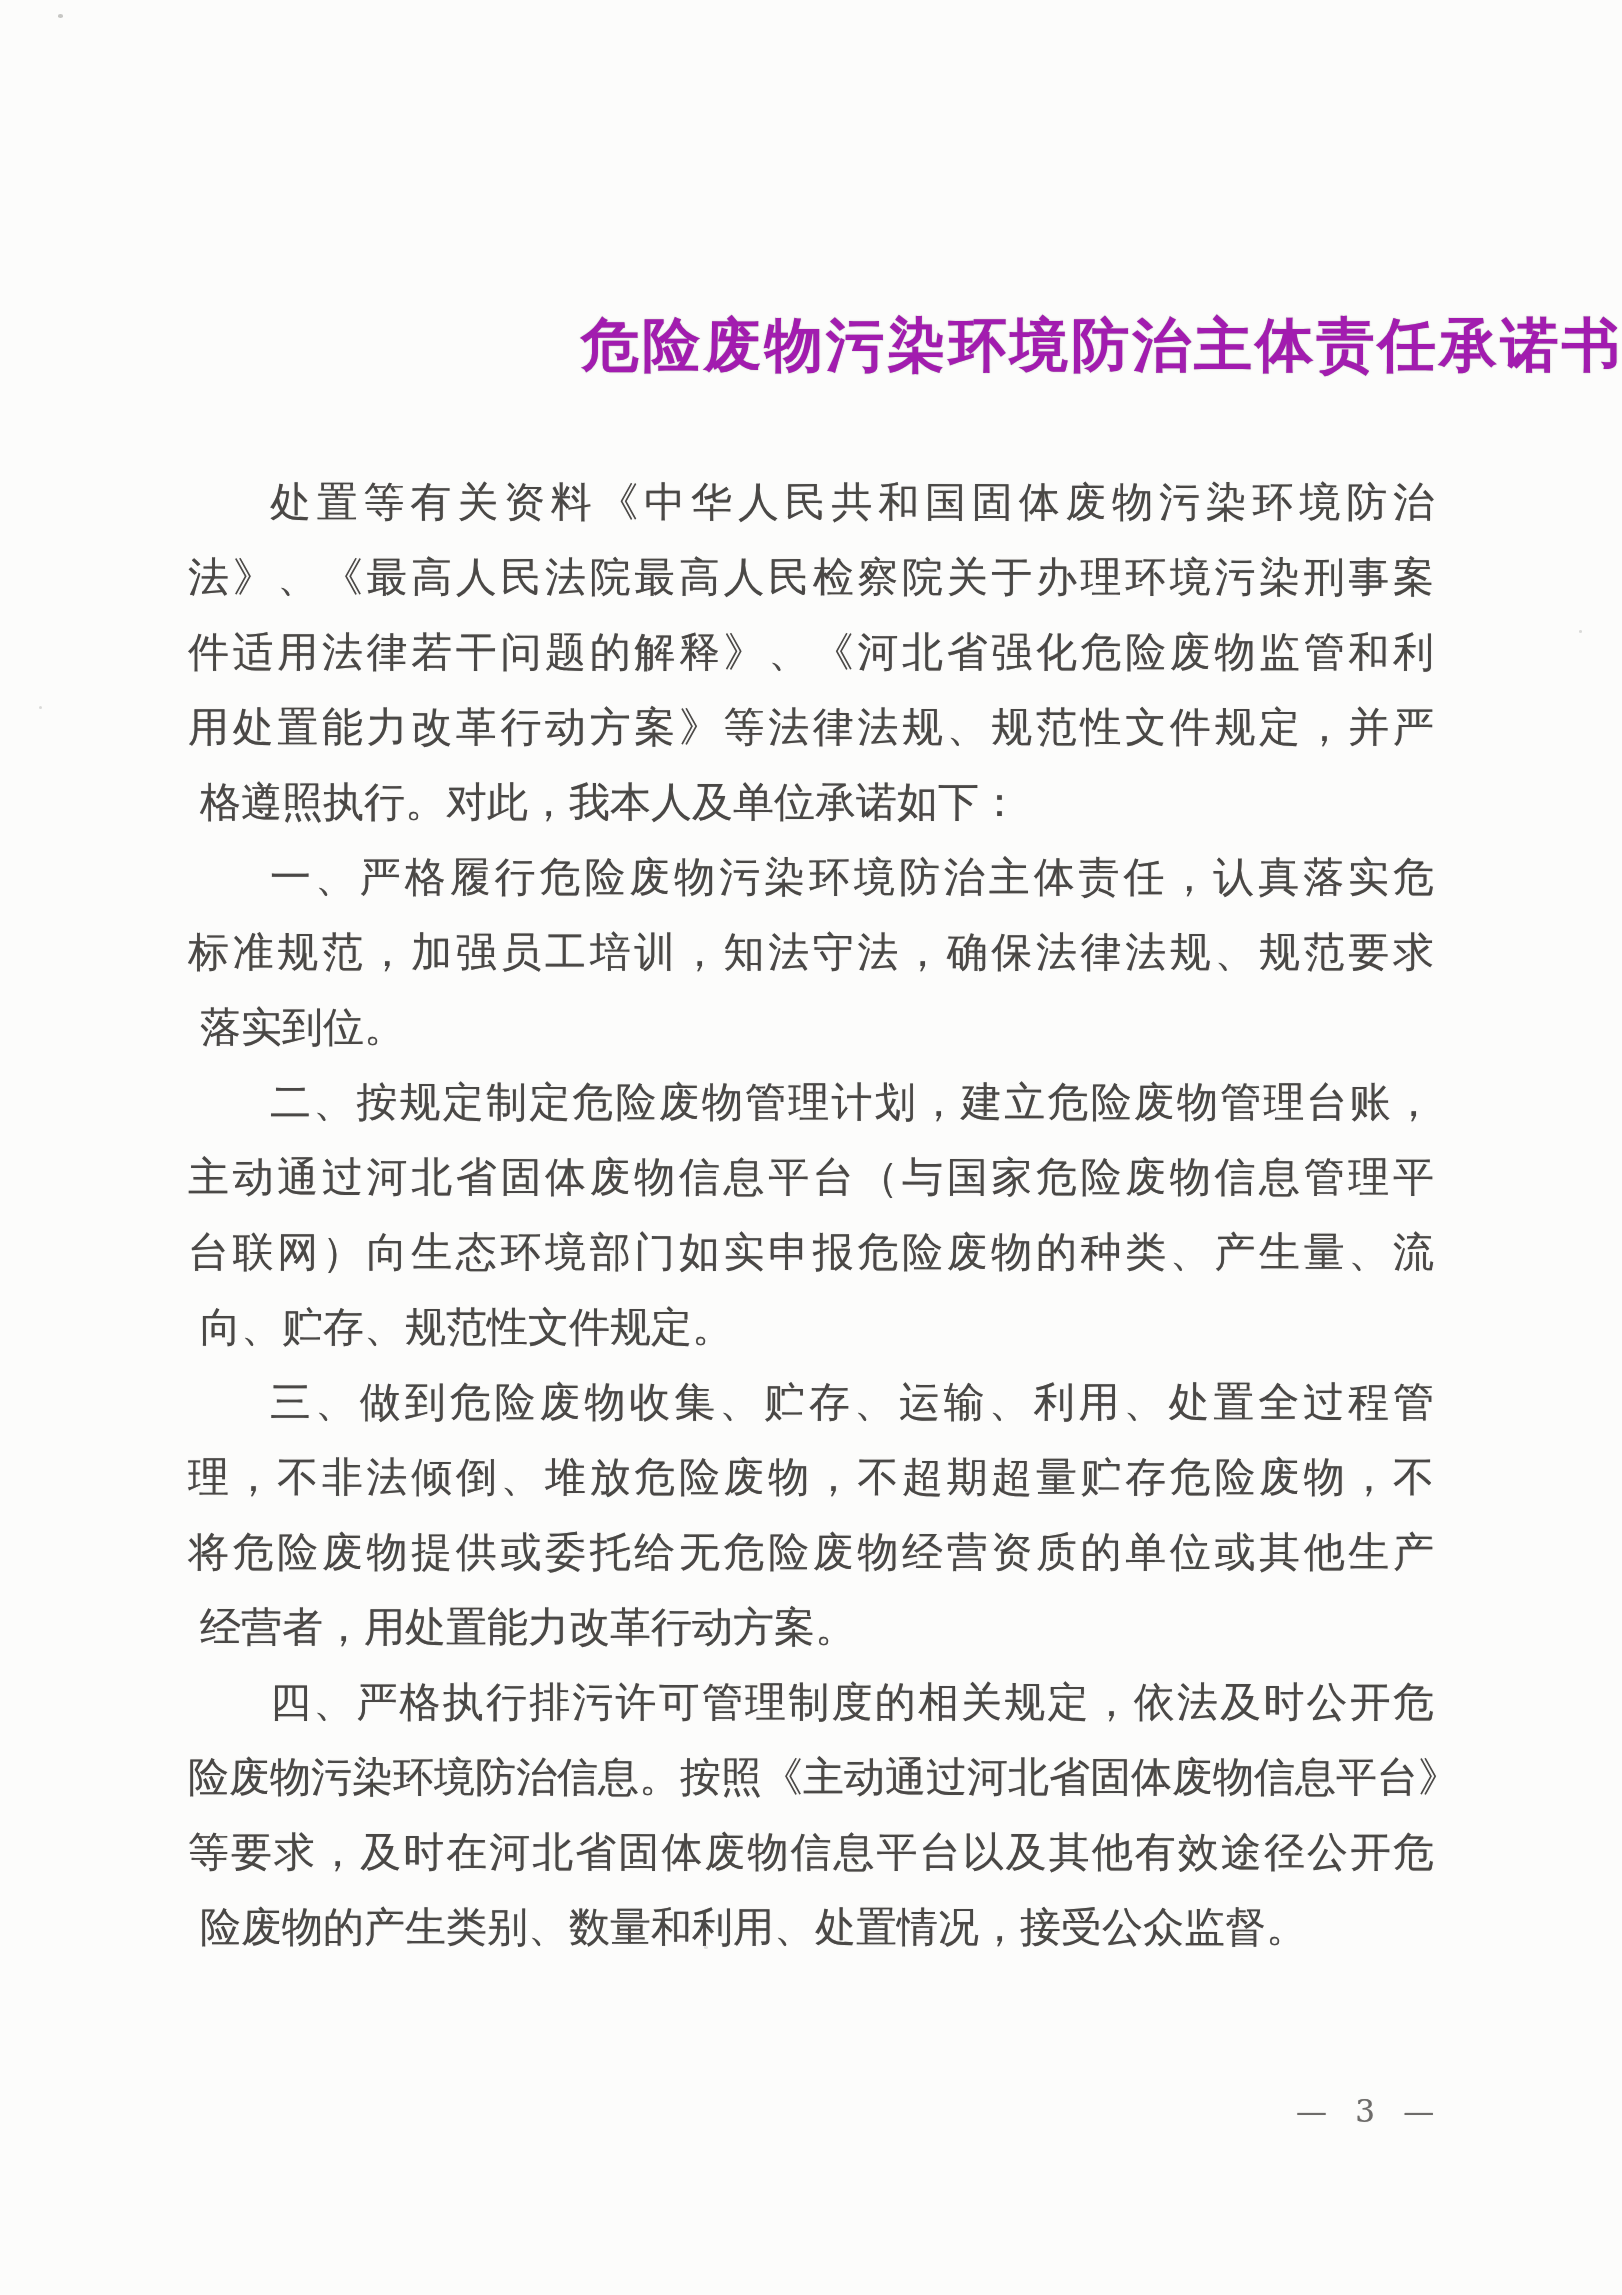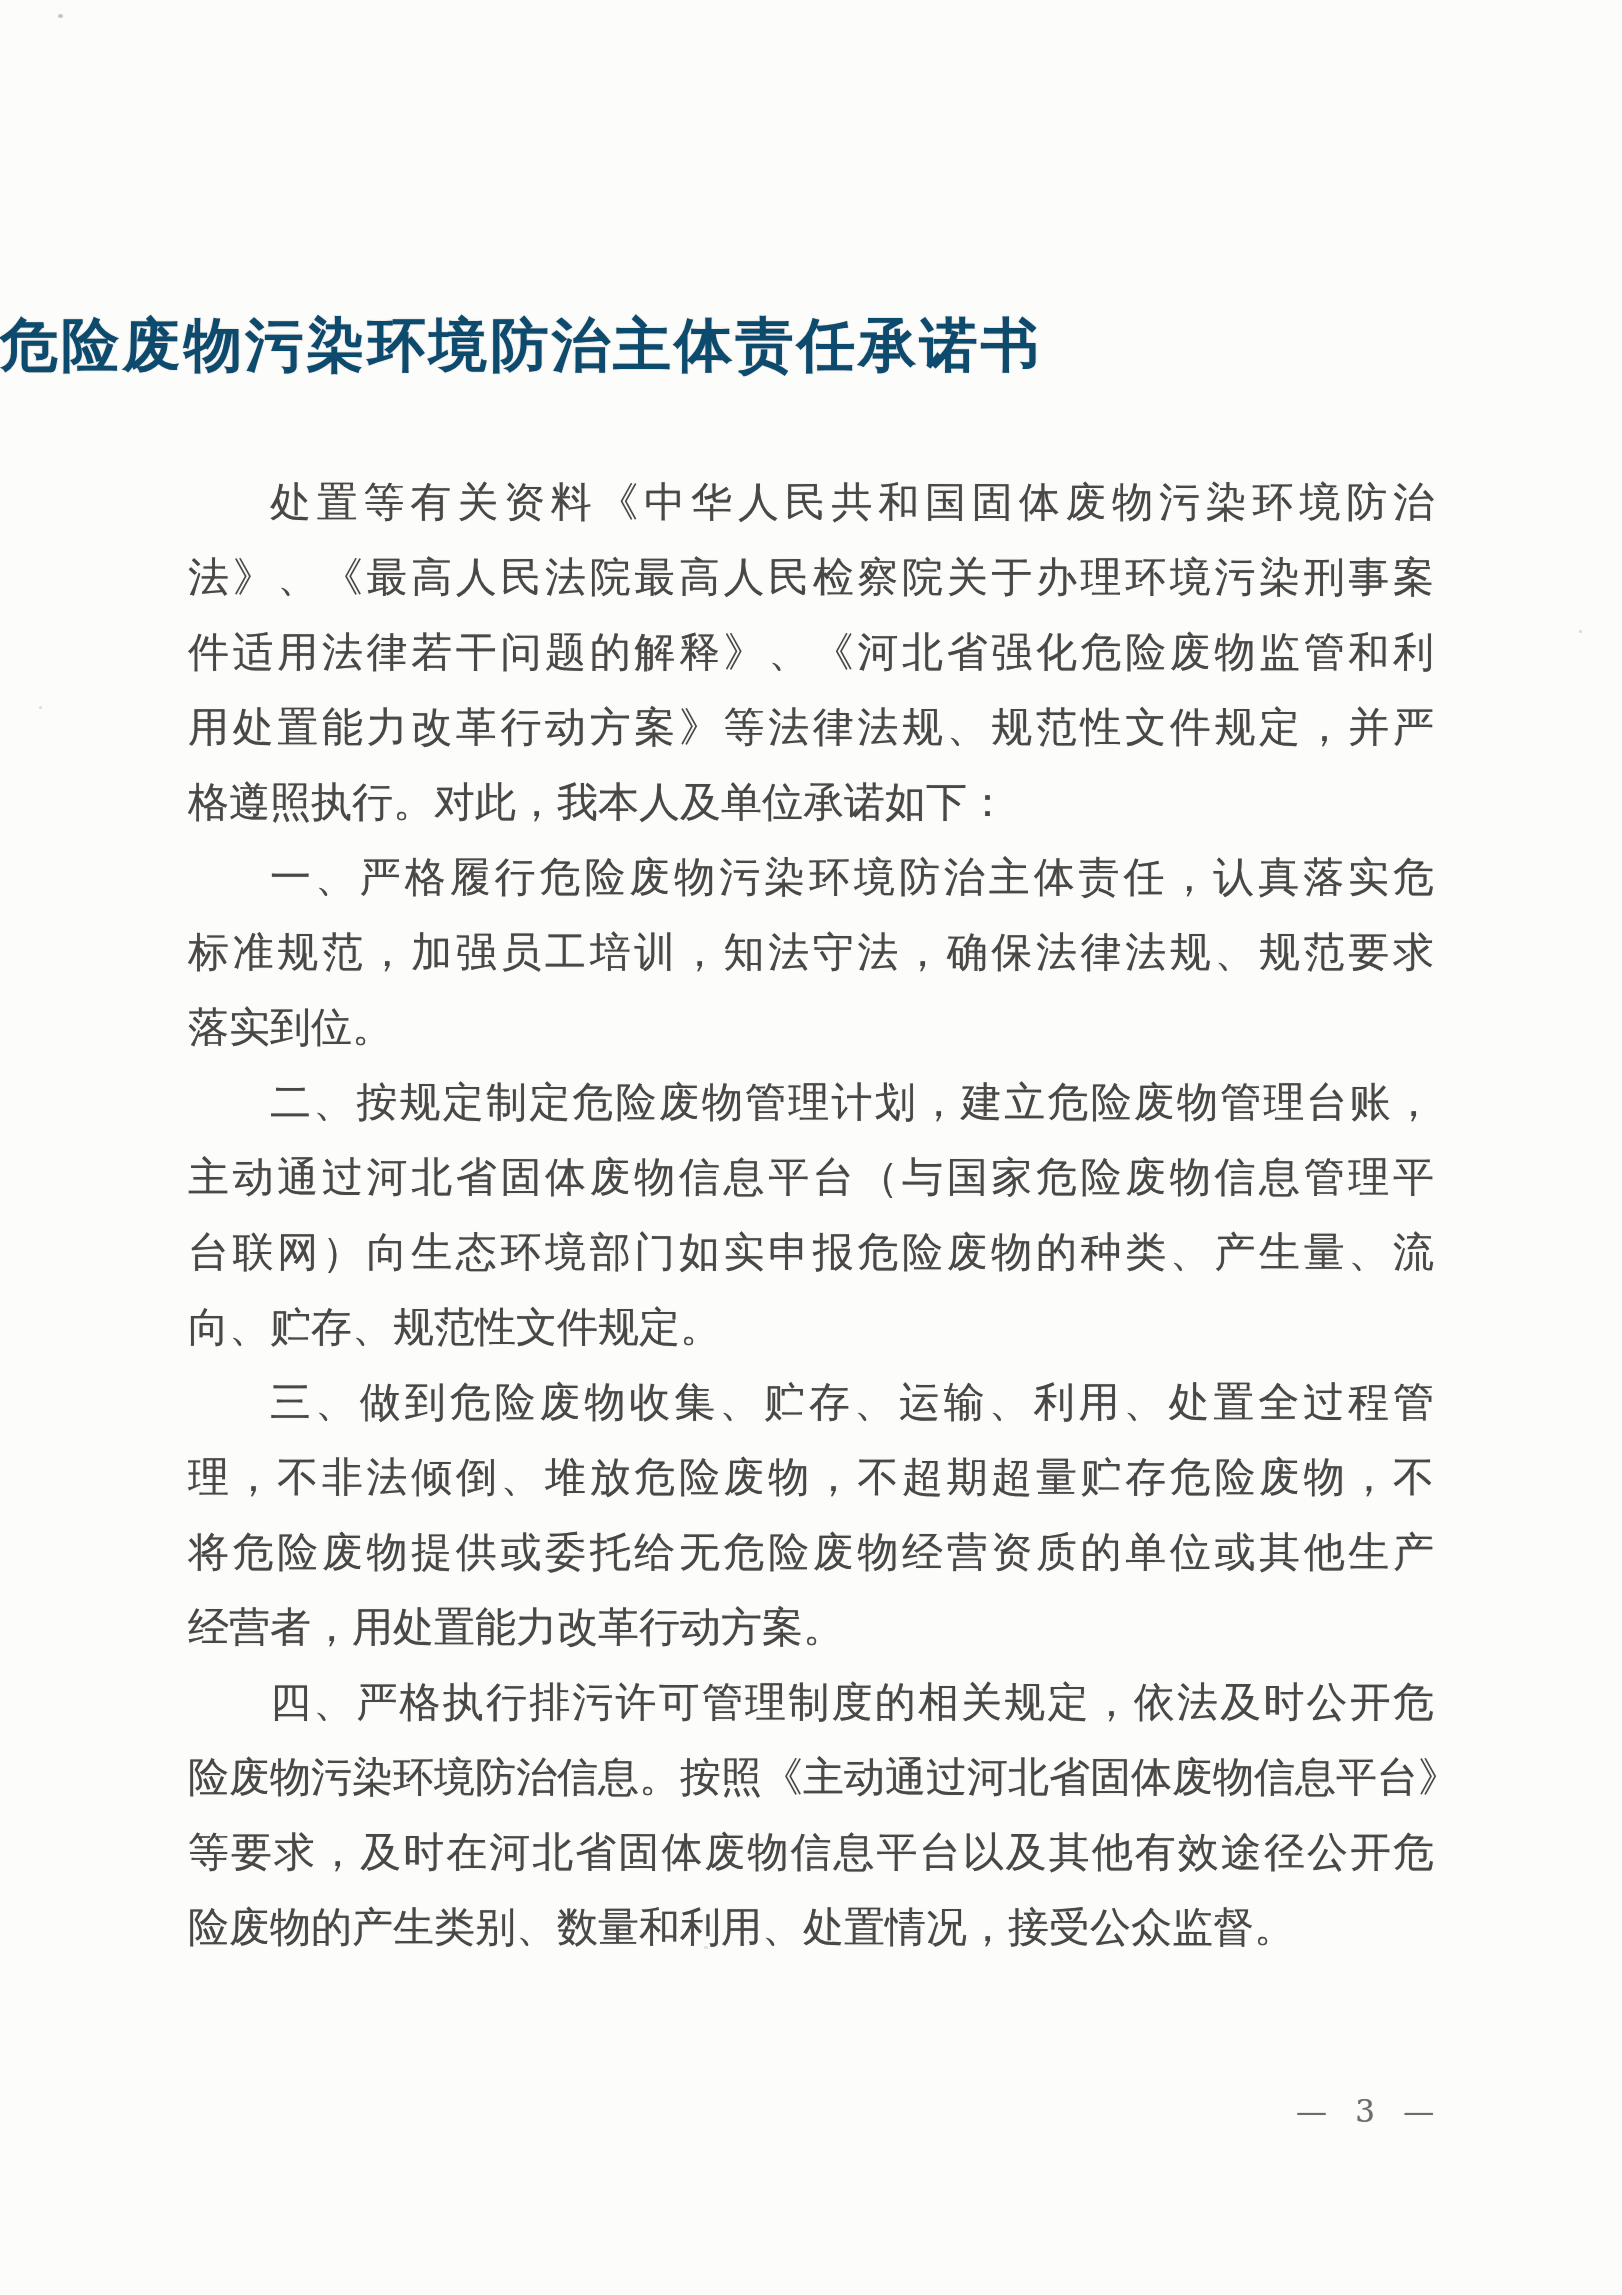--- a/index.html
+++ b/index.html
@@ -26,26 +26,26 @@
   .speck.s1 { left: 58px;   top: 14.4px;   width: 4.6px; height: 3.3px; }
   .speck.s2 { left: 39px;   top: 706px; width: 3.3px; height: 3.3px; opacity: 0.35; }
   .speck.s3 { left: 1579px; top: 630px;  width: 3.3px; height: 2.6px; opacity: 0.35; }
   .speck.s4 { left: 704px; top: 1946px; width: 3.9px; height: 2.6px; opacity: 0.3; }
 
   .doc-title {
     position: absolute;
     top: 309px;
     left: 0;
     width: 100%;
-    text-align: left;
+    text-align: right;
     font-size: 58px;
     line-height: 72px;
     font-weight: bold;
     letter-spacing: 3.3px;
-    color: #0c4a6e;
+    color: #a21caf;
     text-shadow: 0 0 1.3px rgba(80, 76, 74, 0.55);
   }
   .doc-body {
     position: absolute;
     top: 465px;
     left: 188px;
     width: 1246px;
     font-size: 41px;
     line-height: 75px;
     color: #4a4846;
@@ -55,20 +55,21 @@
   .line {
     text-align: justify;
     text-align-last: justify;
     text-justify: inter-character;
     white-space: nowrap;
   }
   .line.first { text-indent: 82px; }
   .line.last {
     text-align-last: left;
     white-space: normal;
+    margin-left: 12px;
   }
   .page-number {
     position: absolute;
     top: 2093px;
     left: 1296px;
     font-size: 31px;
     letter-spacing: 9.2px;
     color: #6e6c6a;
     text-shadow: 0 0 0.7px rgba(110, 108, 106, 0.5);
   }

